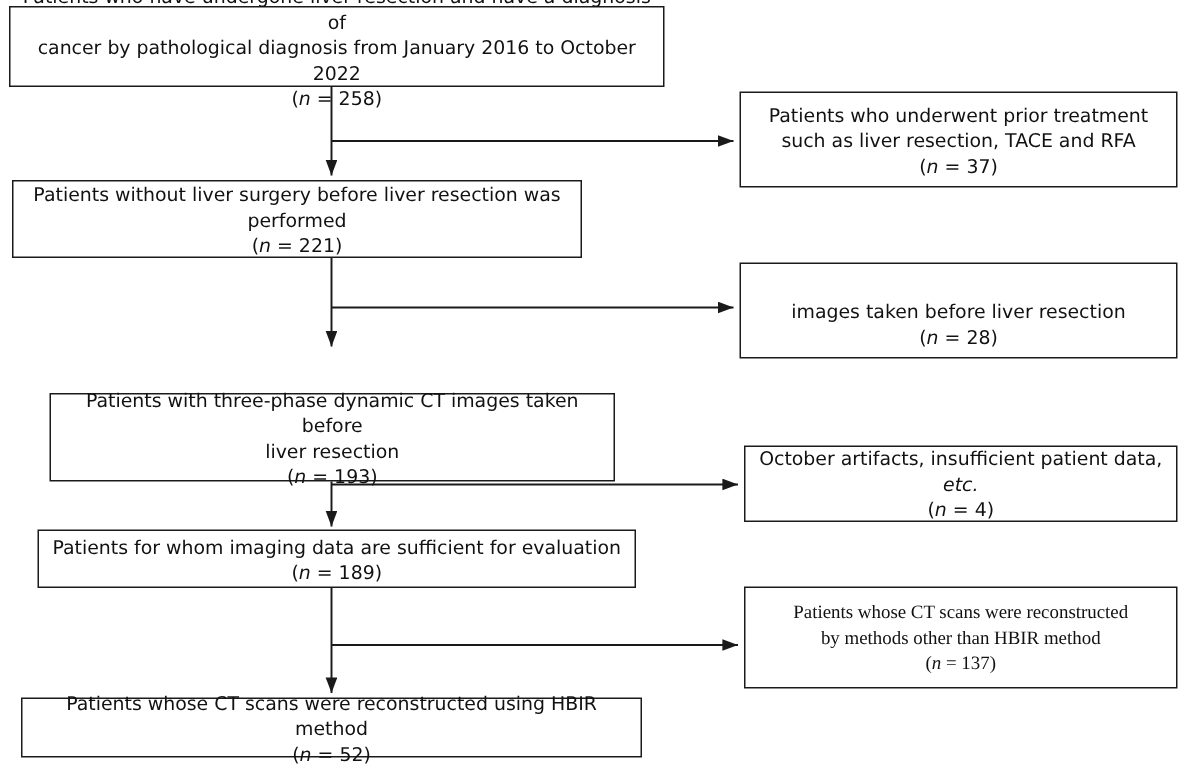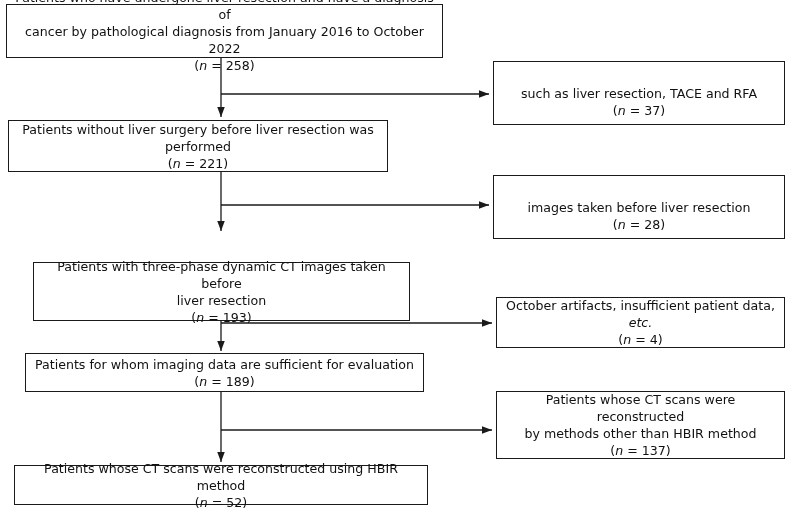--- a/index.html
+++ b/index.html
@@ -109,42 +109,42 @@
 
   <div class="node" style="left:14px; top:465px; width:414px; height:40px;">
     <span class="txt">
       <span>Patients whose CT scans were reconstructed using HBIR method</span><br>
       <span><span>(</span><span class="ital">n</span><span> = 52)</span></span>
     </span>
   </div>
 
   <div class="node" style="left:493px; top:61px; width:292px; height:64px;">
     <span class="txt">
-      <br>
+      <span>Patients who underwent prior treatment</span><br>
       <span>such as liver resection, TACE and RFA</span><br>
       <span><span>(</span><span class="ital">n</span><span> = 37)</span></span>
     </span>
   </div>
 
   <div class="node" style="left:493px; top:175px; width:292px; height:64px;">
     <span class="txt">
       <br>
       <span>images taken before liver resection</span><br>
       <span><span>(</span><span class="ital">n</span><span> = 28)</span></span>
     </span>
   </div>
 
   <div class="node" style="left:496px; top:297px; width:289px; height:51px;">
     <span class="txt">
       <span><span>October artifacts, insufficient patient data, </span><span class="ital">etc.</span></span><br>
       <span><span>(</span><span class="ital">n</span><span> = 4)</span></span>
     </span>
   </div>
 
-  <div class="node" style="left:496px; top:391px; width:289px; height:68px;">
+  <div class="node" style="left:496px; top:391px; width:289px; height:68px;font-family:Liberation Serif, serif;">
     <span class="txt">
       <span>Patients whose CT scans were reconstructed</span><br>
       <span>by methods other than HBIR method</span><br>
       <span><span>(</span><span class="ital">n</span><span> = 137)</span></span>
     </span>
   </div>
 
 </div>
 
 </body></html>

